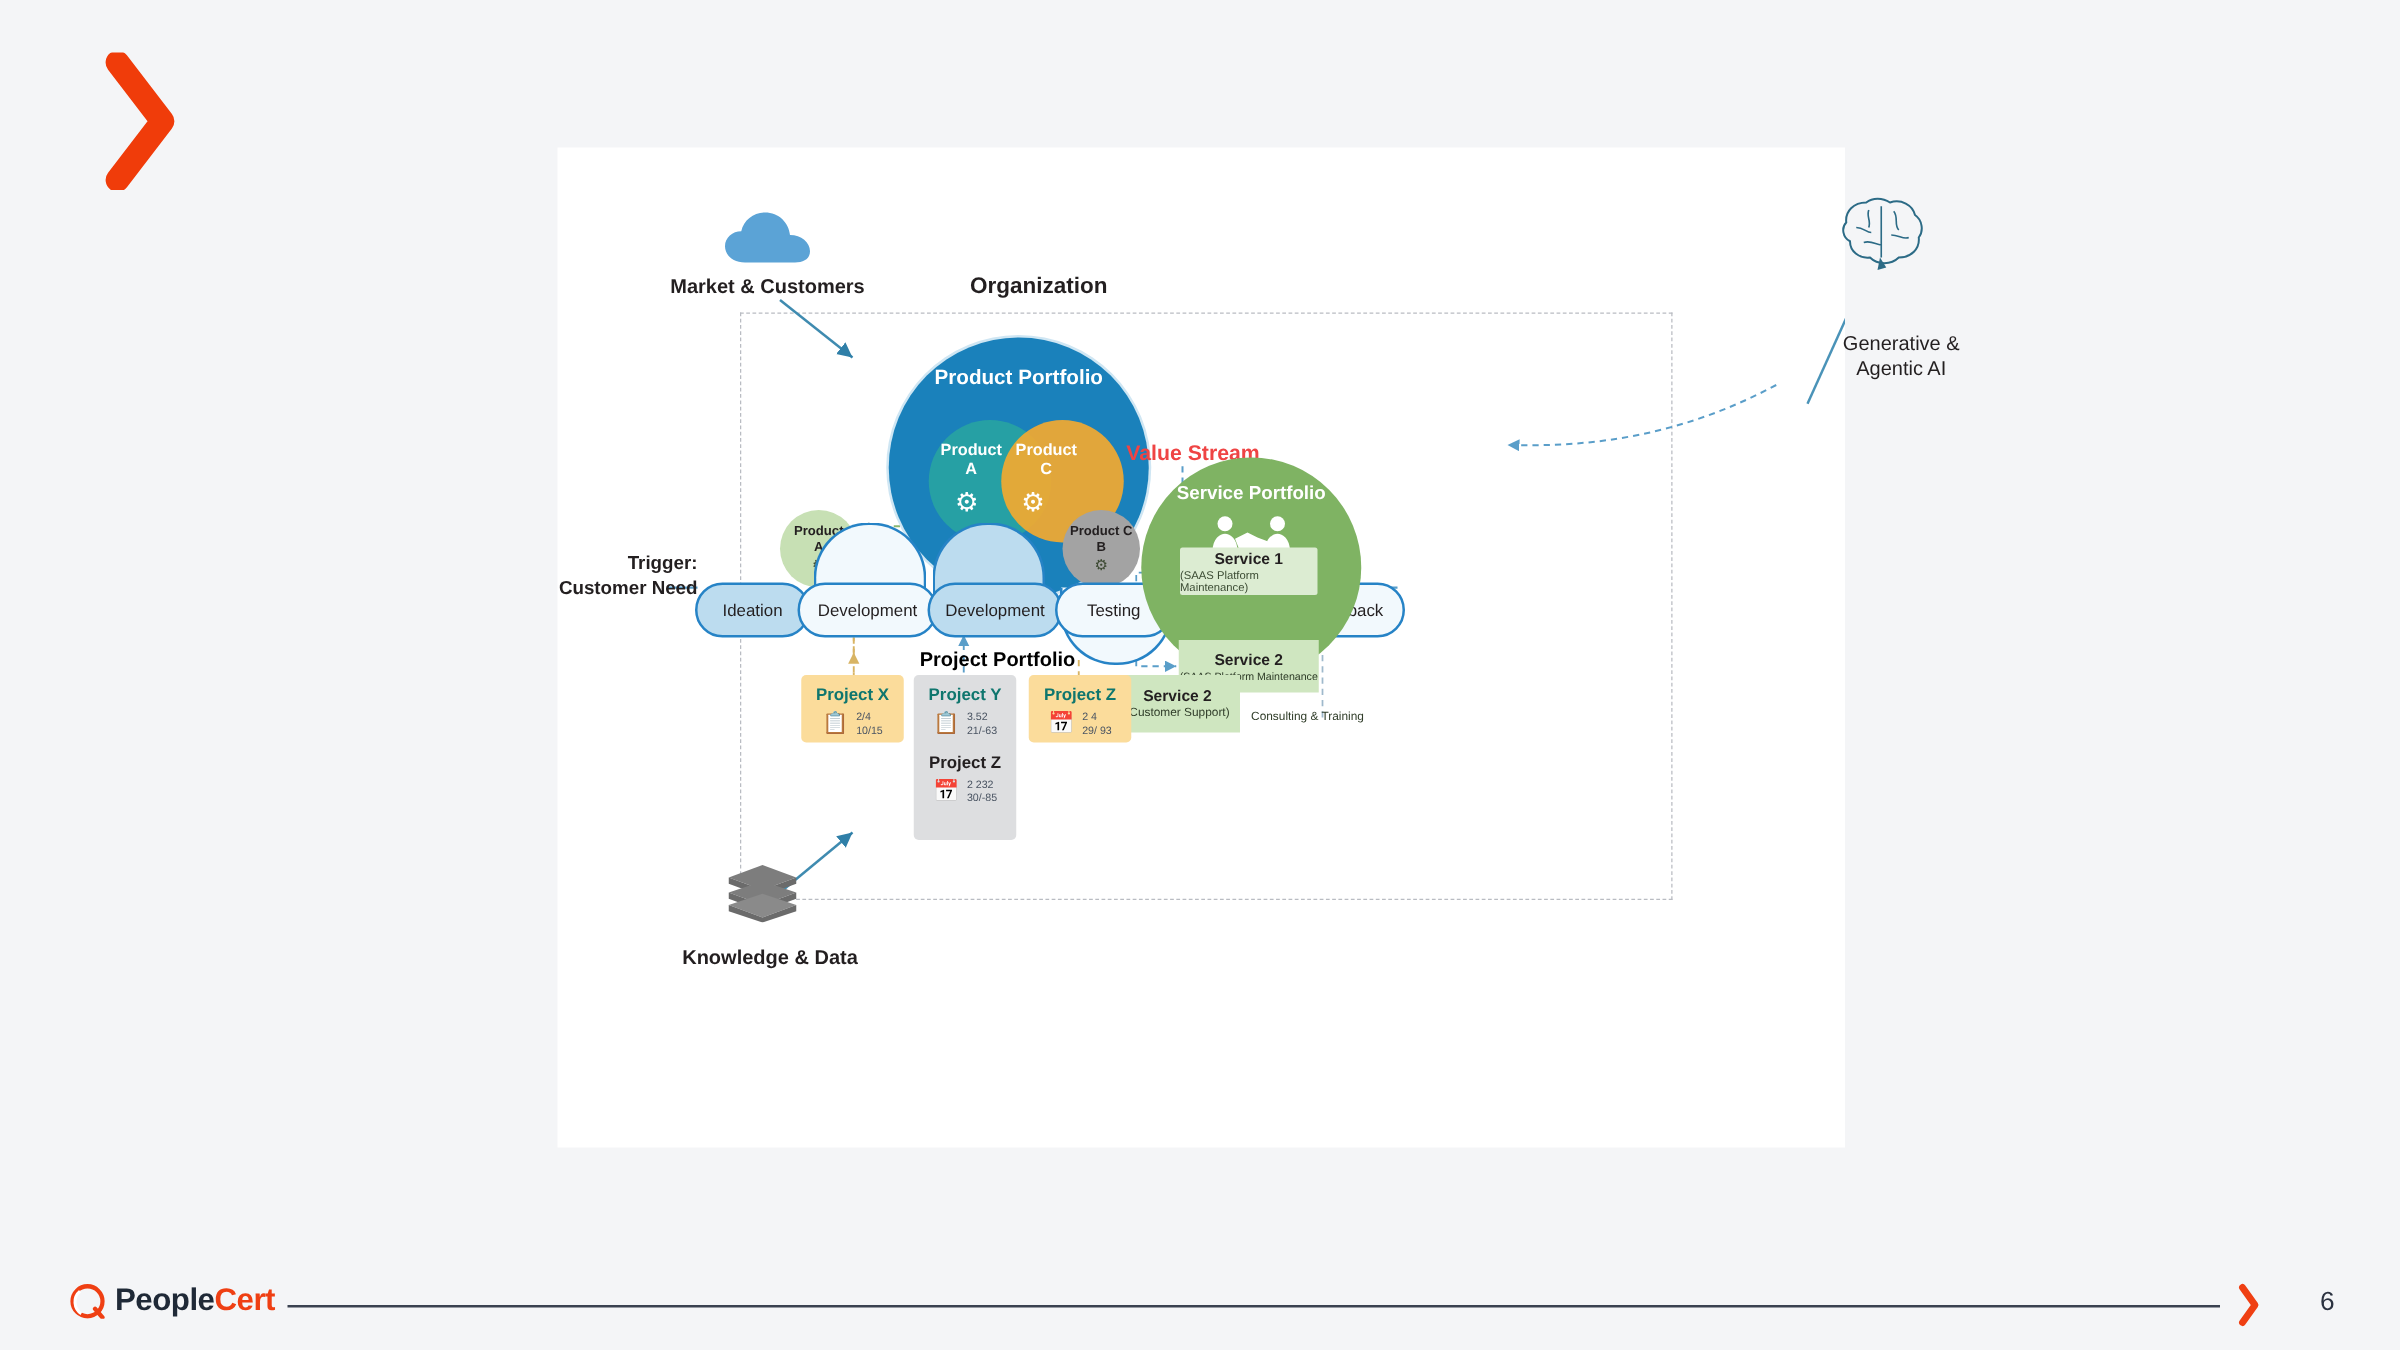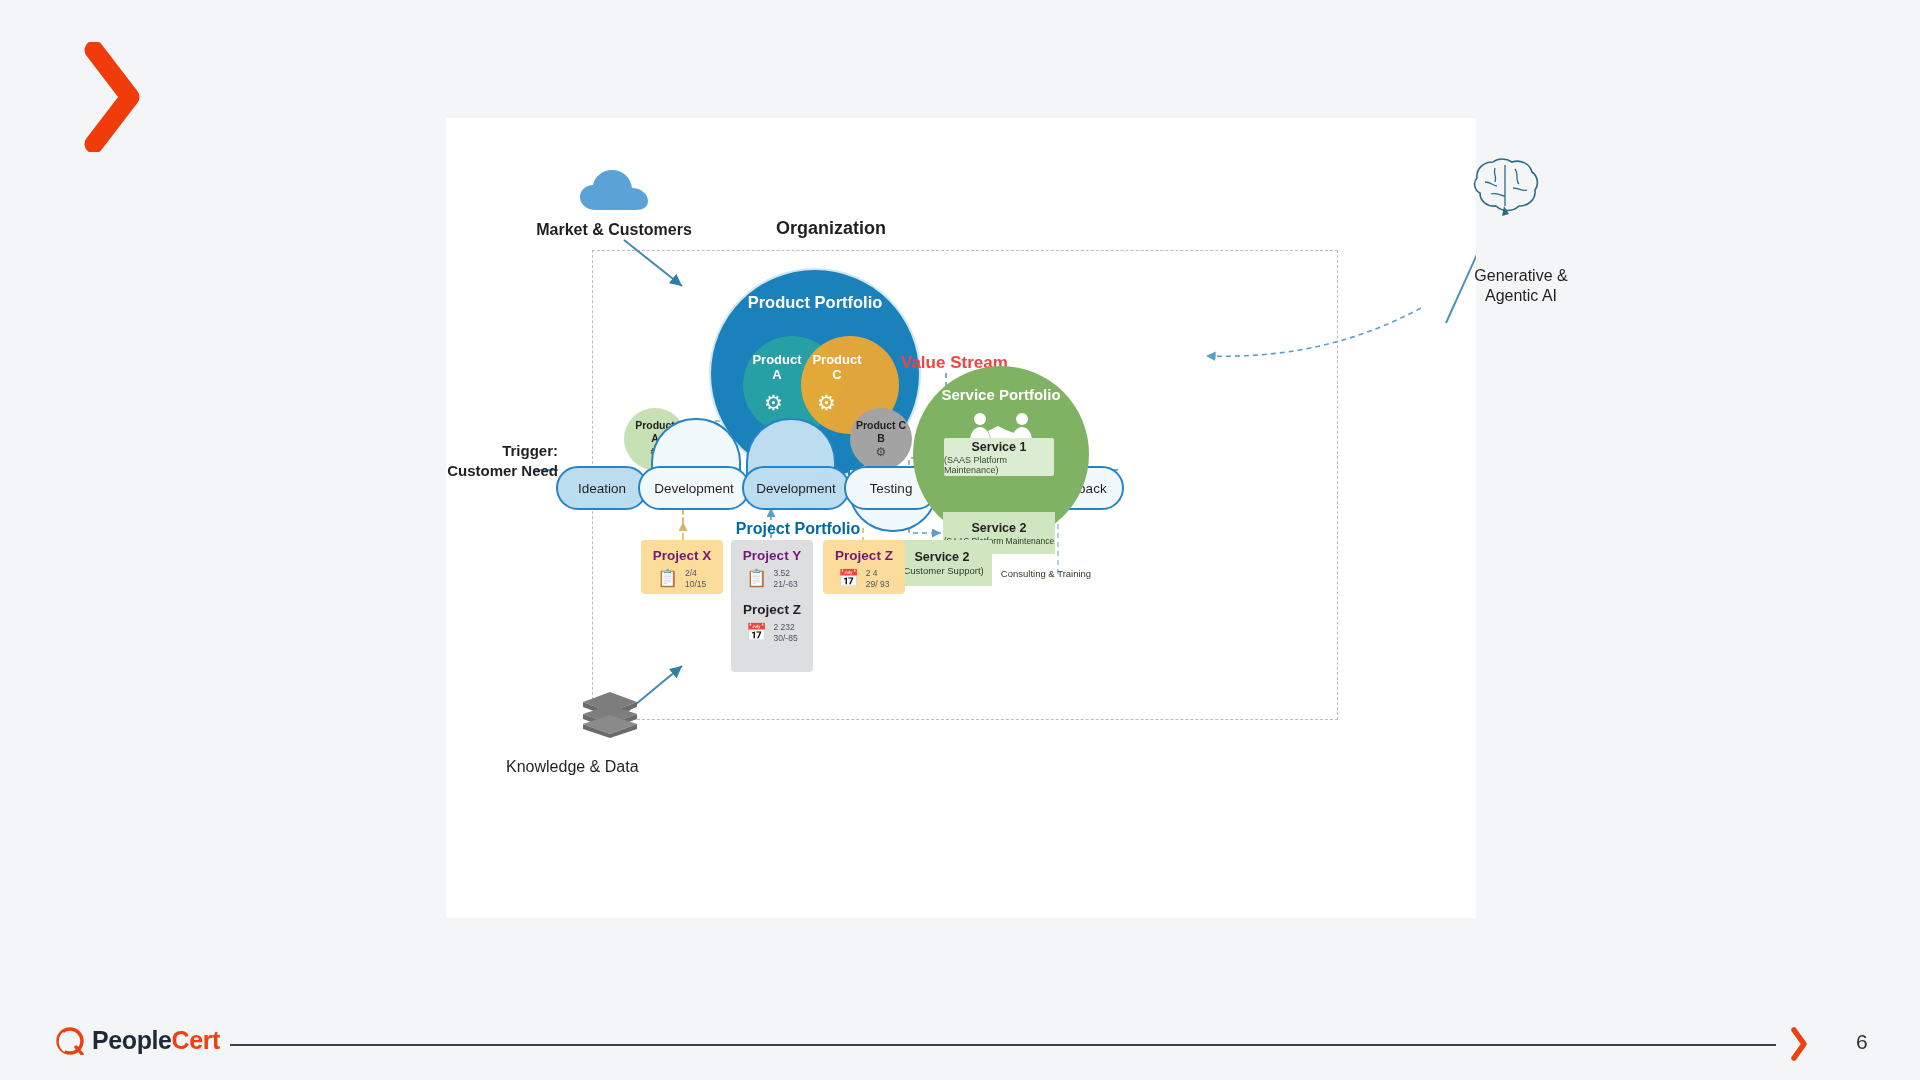--- a/index.html
+++ b/index.html
@@ -41,21 +41,21 @@
   
   #cloud-icon{position:absolute;left:132px;top:50px;width:72px;height:46px;}
   #market-label{position:absolute;left:48px;top:103px;width:240px;text-align:center;font-size:16px;font-weight:700;}
 
   
   #brain-icon{position:absolute;left:1025px;top:38px;width:70px;height:62px;}
   #ai-label{position:absolute;left:980px;top:148px;width:190px;text-align:center;font-size:16px;font-weight:400;line-height:1.25;}
 
   
   #books-icon{position:absolute;left:133px;top:572px;width:62px;height:48px;}
-  #knowledge-label{position:absolute;left:60px;top:640px;width:220px;font-size:16px;font-weight:400;}
+  #knowledge-label{position:absolute;left:60px;top:640px;width:220px;text-align:center;font-size:16px;font-weight:700;}
 
   
   #pp-circle{
     position:absolute;left:265px;top:152px;width:208px;height:208px;border-radius:50%;
     background:#1a81bb;box-shadow:0 0 0 2px #cfe6f3;
   }
   #pp-title{position:absolute;left:265px;top:175px;width:208px;text-align:center;
     color:#ffffff;font-size:16.5px;font-weight:700;}
   .venn{position:absolute;width:98px;height:98px;border-radius:50%;top:218px;}
   #venn-a{left:297px;background:rgba(40,164,160,0.88);}
@@ -119,23 +119,23 @@
   #service-2a .s{font-size:8.5px;color:#2f3c28;margin-top:1px;}
   #service-2b{position:absolute;left:446px;top:422px;width:100px;height:46px;background:#cfe6c0;
     display:flex;flex-direction:column;align-items:center;justify-content:center;text-align:center;}
   #service-2b .t{font-size:12.5px;font-weight:700;color:#231f20;}
   #service-2b .s{font-size:9.5px;color:#2f3c28;margin-top:1px;}
   #consulting{position:absolute;left:540px;top:450px;width:120px;text-align:center;
     font-size:9.5px;color:#2f3c28;}
 
   
   #ppf-title{position:absolute;left:222px;top:402px;width:260px;text-align:center;
-    font-size:16px;font-weight:700;color:#0369a1;}
+    font-size:16px;font-weight:700;color:#000000;}
   .card{position:absolute;border-radius:4px;display:flex;flex-direction:column;align-items:center;}
-  .card .ct{font-size:13.5px;font-weight:700;color:#701a75;margin-top:8px;}
+  .card .ct{font-size:13.5px;font-weight:700;color:#0f766e;margin-top:8px;}
   .card .row{display:flex;align-items:center;gap:6px;margin-top:5px;}
   .card .row .ic{font-size:17px;color:#6b7280;line-height:1;}
   .card .row .nums{font-size:8.5px;color:#4b5563;line-height:1.25;text-align:left;}
   #card-x{left:195px;top:422px;width:82px;height:54px;background:#fbdc9b;}
   #card-y{left:285px;top:422px;width:82px;height:132px;background:#dddee0;}
   #card-z-right{left:377px;top:422px;width:82px;height:54px;background:#fbdc9b;}
   #card-z-sub{position:absolute;left:285px;top:484px;width:82px;display:flex;flex-direction:column;align-items:center;}
   #card-z-sub .ct{font-size:13.5px;font-weight:700;color:#231f20;}
   #card-z-sub .row{display:flex;align-items:center;gap:6px;margin-top:5px;}
   #card-z-sub .row .ic{font-size:17px;color:#6b7280;line-height:1;}

